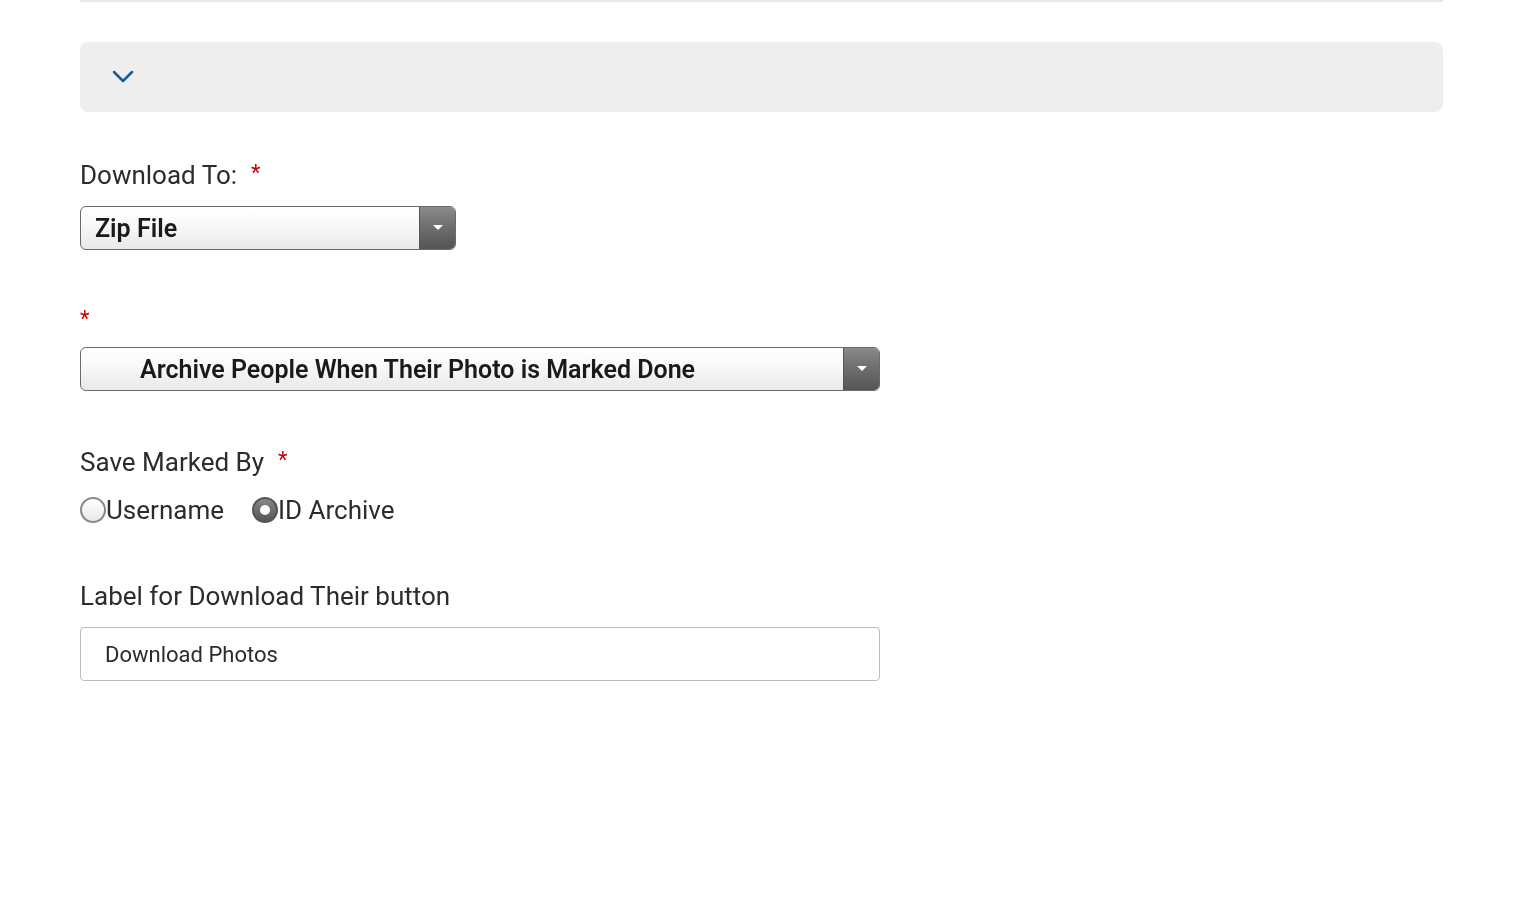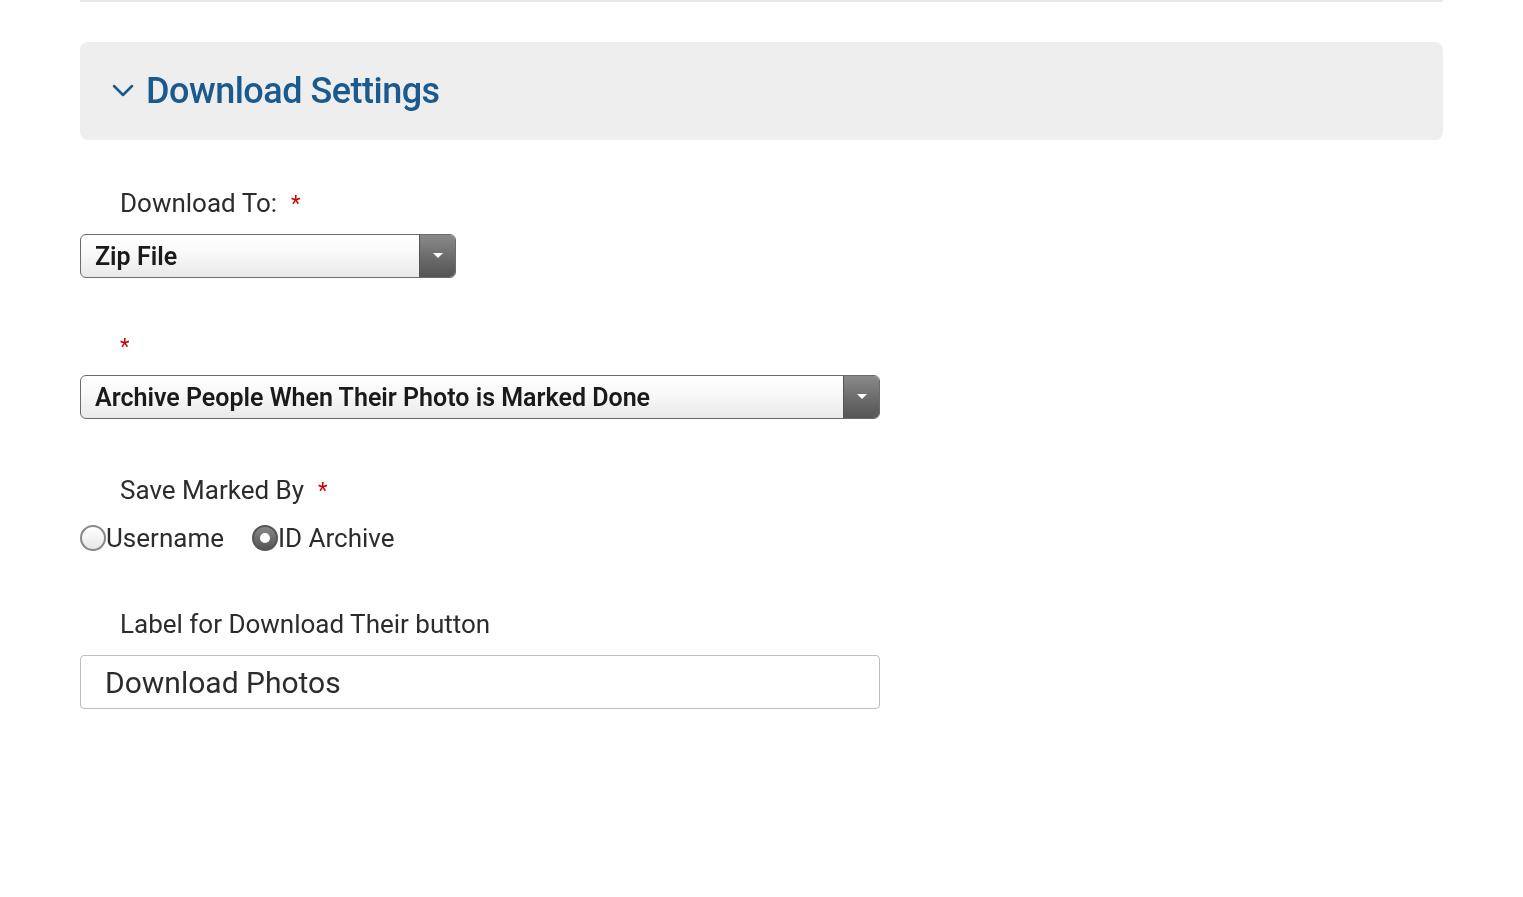--- a/index.html
+++ b/index.html
@@ -40,43 +40,43 @@
       letter-spacing: -0.5px;
     }
     .form-group {
       margin-bottom: 56px;
     }
     .form-label {
       font-size: 26px;
       color: #2c2c2c;
       font-weight: 400;
       display: flex;
-      align-items: center;
+      align-items: flex-start;
       gap: 14px;
       margin-bottom: 16px;
-      margin-left: 40px;
     }
     .required-asterisk {
       color: #c00;
       font-size: 22px;
     }
     .select-wrapper {
       display: inline-flex;
       border: 1px solid #6b6b6b;
       border-radius: 6px;
       overflow: hidden;
       height: 44px;
       background: linear-gradient(to bottom, #ffffff 0%, #f9f9f9 40%, #e9e9e9 100%);
       cursor: pointer;
     }
     .select-wrapper.narrow {
       width: 376px;
     }
     .select-wrapper.wide {
       width: 800px;
+      padding-left: 45px;
     }
     .select-display {
       flex: 1;
       padding: 0 14px;
       display: flex;
       align-items: center;
       font-size: 25px;
       font-weight: 600;
       color: #1a1a1a;
       white-space: nowrap;
@@ -129,38 +129,37 @@
     .radio-label {
       font-size: 26px;
       color: #2c2c2c;
     }
     .text-input {
       width: 800px;
       height: 54px;
       border: 1px solid #bdbdbd;
       border-radius: 4px;
       padding: 0 24px;
-      font-size: 30px;
+      font-size: 22px;
       color: #2c2c2c;
       font-family: inherit;
       outline: none;
     }
   </style>
 </head>
 <body>
 
 <div class="top-divider"></div>
 
 <div class="section-header">
   <span class="chevron">
     <svg width="22" height="14" viewBox="0 0 22 14">
         <path d="M2 2 L11 11 L20 2" stroke="#1a5a8e" stroke-width="2.5" fill="none" stroke-linecap="round" stroke-linejoin="round"></path>
       </svg>
   </span>
-  <span class="title">Download Settings</span>
 </div>
 
 <div class="form-group">
   <div class="form-label">
     <span>Download To:</span>
     <span class="required-asterisk">*</span>
   </div>
   <div class="select-wrapper narrow">
     <div class="select-display">Zip File</div>
     <div class="select-arrow">

